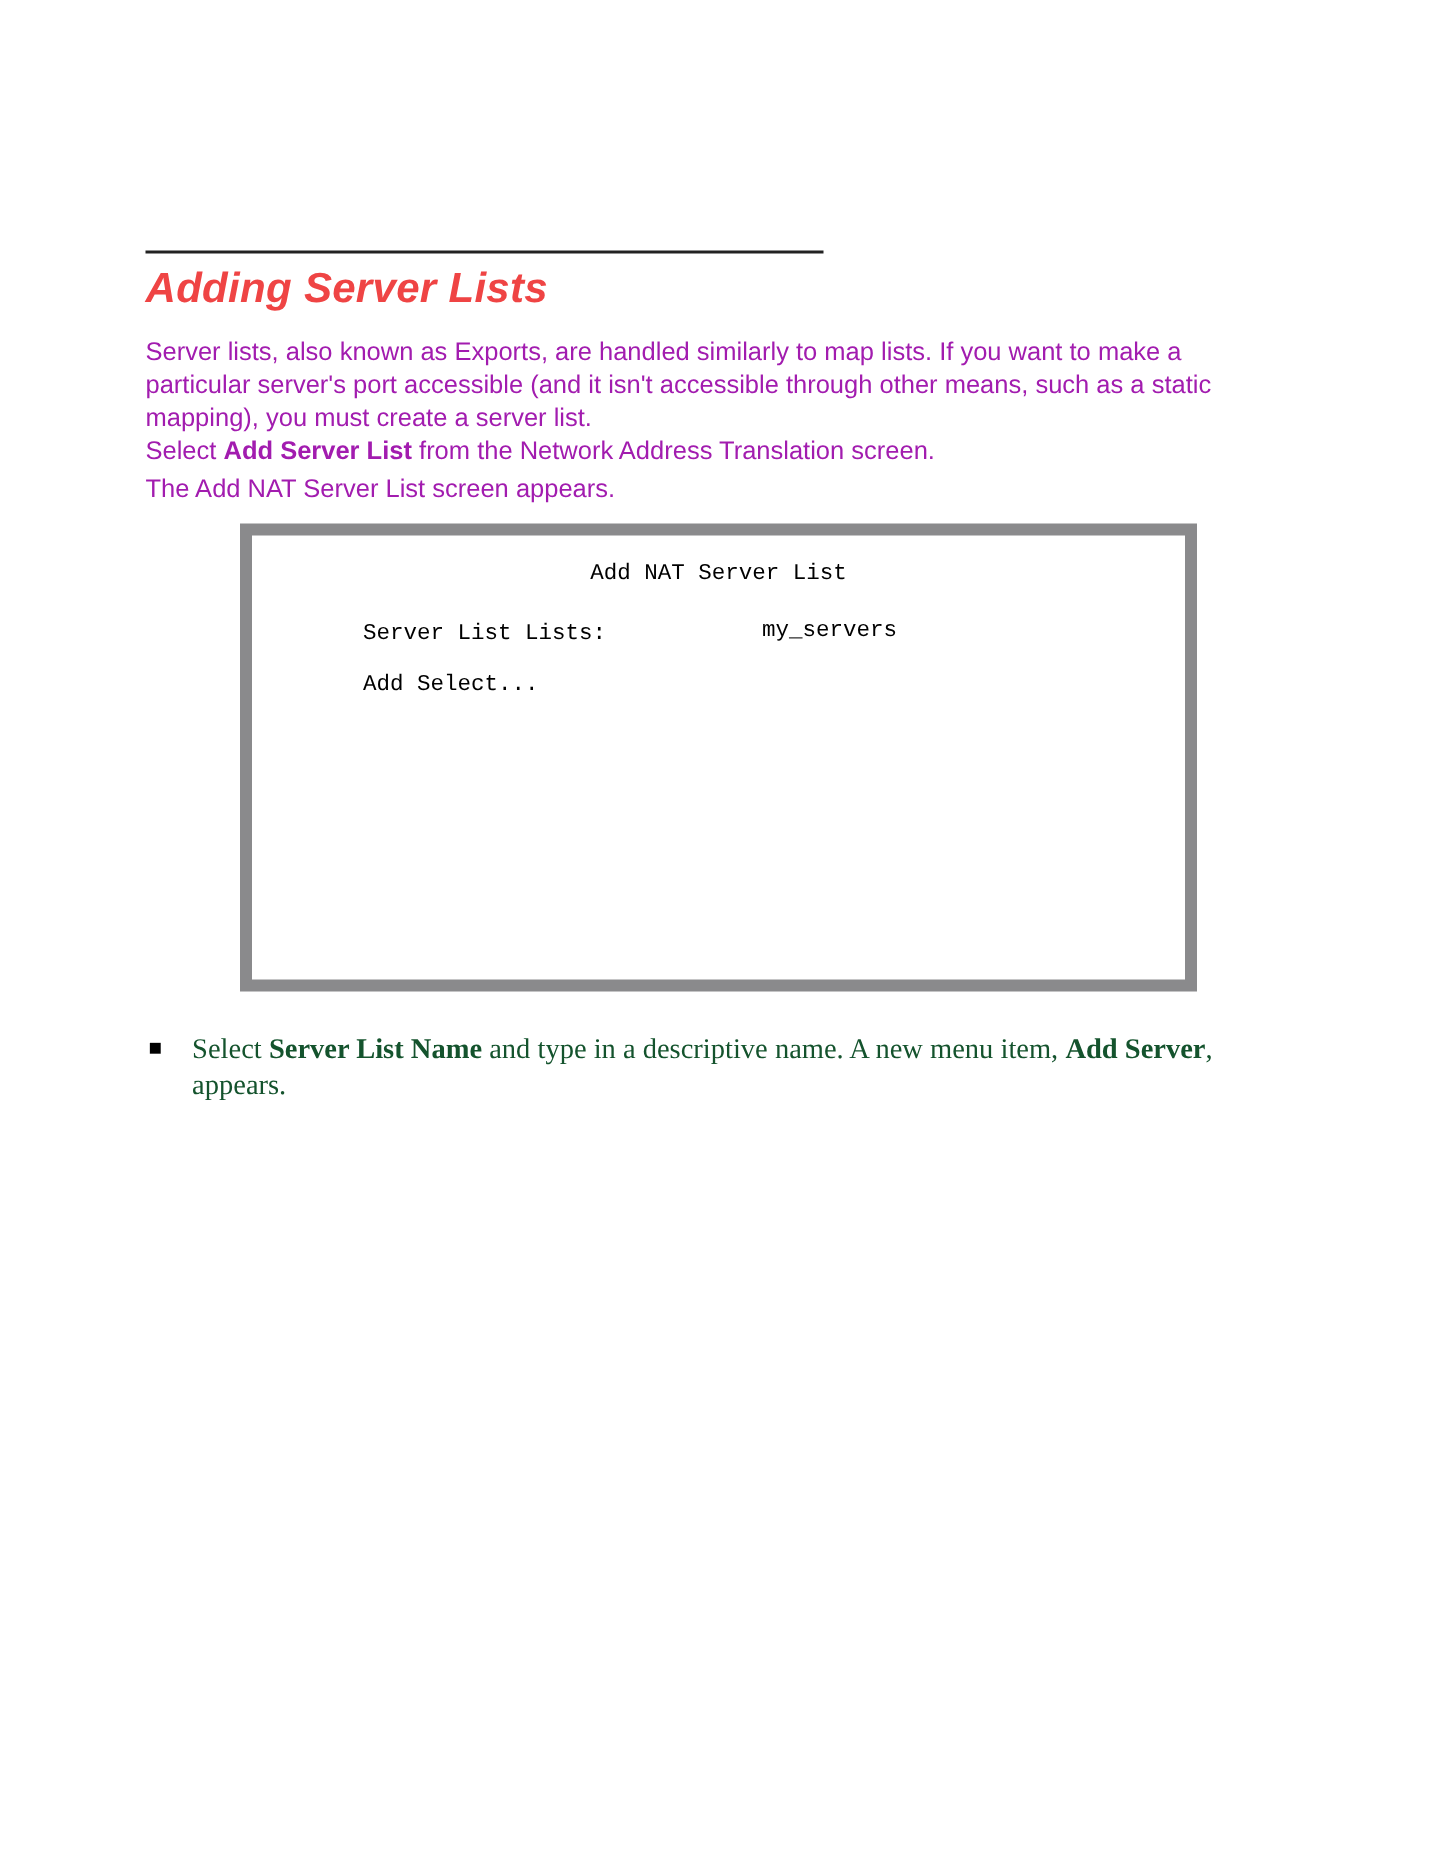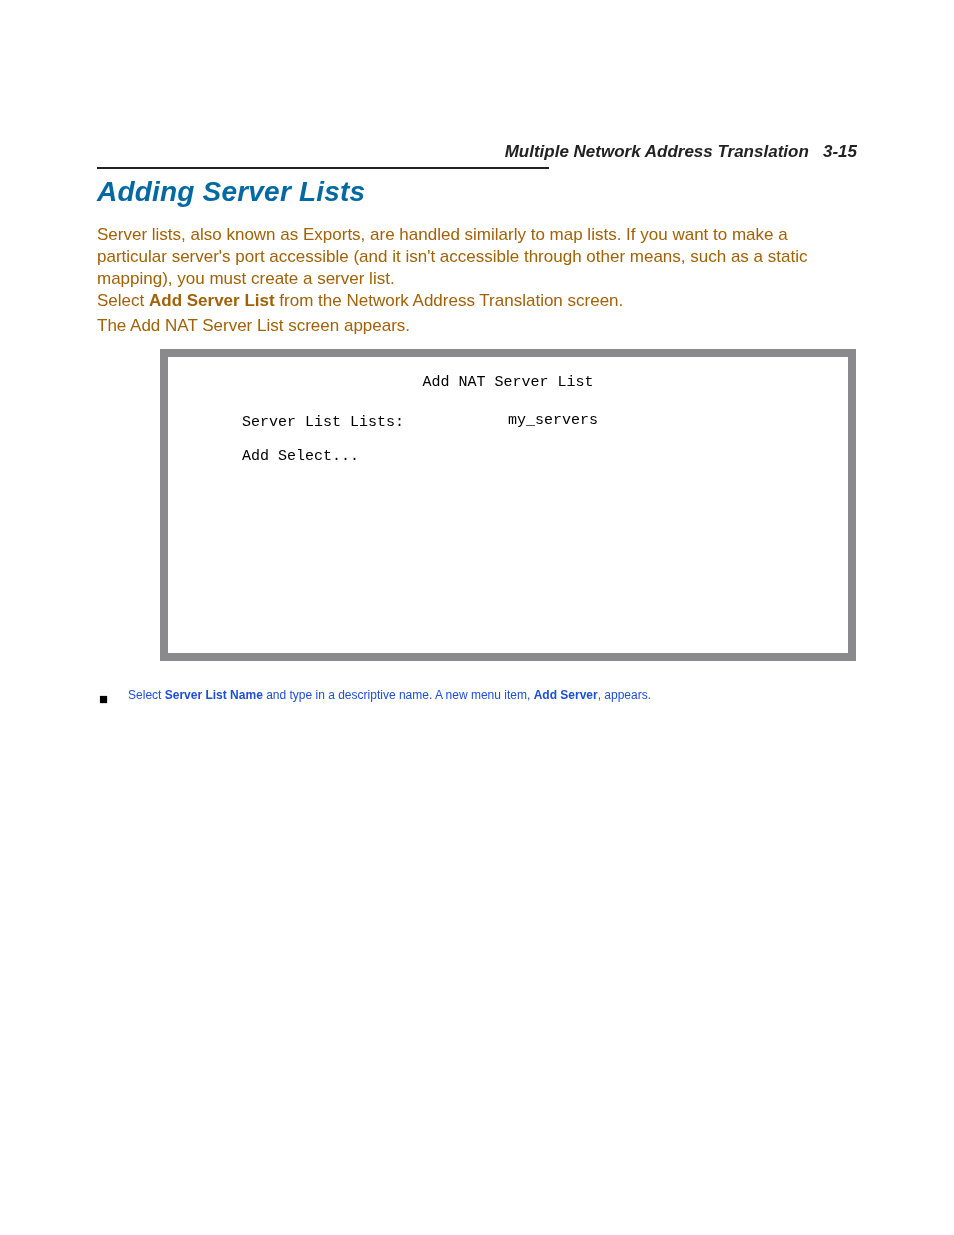--- a/index.html
+++ b/index.html
@@ -41,41 +41,41 @@
     border-top: 2px solid #222;
   }
   .section-heading {
     position: absolute;
     top: 176px;
     left: 97px;
     font-family: Arial, Helvetica, sans-serif;
     font-size: 28px;
     font-weight: bold;
     font-style: italic;
-    color: #0369a1;
+    color: #ef4444;
     letter-spacing: 0.2px;
   }
   .body-para {
     position: absolute;
     left: 97px;
     width: 760px;
     font-size: 17px;
     line-height: 1.28;
-    color: #a16207;
+    color: #a21caf;
   }
   .para1 { top: 224px; }
   .para2 { top: 290px; }
   .para3 { top: 315px; }
   .bold { font-weight: bold; }
 
   .terminal {
     position: absolute;
     top: 349px;
     left: 160px;
-    width: 696px;
+    width: 638px;
     height: 312px;
     border: 8px solid #8A8A8C;
     box-sizing: border-box;
     background: #fff;
   }
   .terminal-inner {
     position: relative;
     width: 100%;
     height: 100%;
     font-family: "Courier New", Courier, monospace;
@@ -97,33 +97,31 @@
     display: flex;
     align-items: flex-start;
   }
   .bullet-marker {
     font-size: 15px;
     line-height: 22px;
     margin-right: 20px;
     margin-left: 2px;
   }
   .bullet-text {
-    font-size: 12px;
+    font-size: 19px;
     line-height: 1.28;
-    color: #1d4ed8;
+    color: #14532d;
+    font-family: Liberation Serif, serif;
   }
 </style>
 </head>
 <body>
 
 <div class="page">
 
-  <div class="running-header">
-    <span>Multiple Network Address Translation</span><span>   </span><span class="pagenum">3-15</span>
-  </div>
 
   <div class="rule"></div>
 
   <div class="section-heading">Adding Server Lists</div>
 
   <div class="body-para para1">Server lists, also known as Exports, are handled similarly to map lists. If you want to make a particular server's port accessible (and it isn't accessible through other means, such as a static mapping), you must create a server list.</div>
 
   <div class="body-para para3">The Add NAT Server List screen appears.</div>
 
   <div class="body-para para2">

